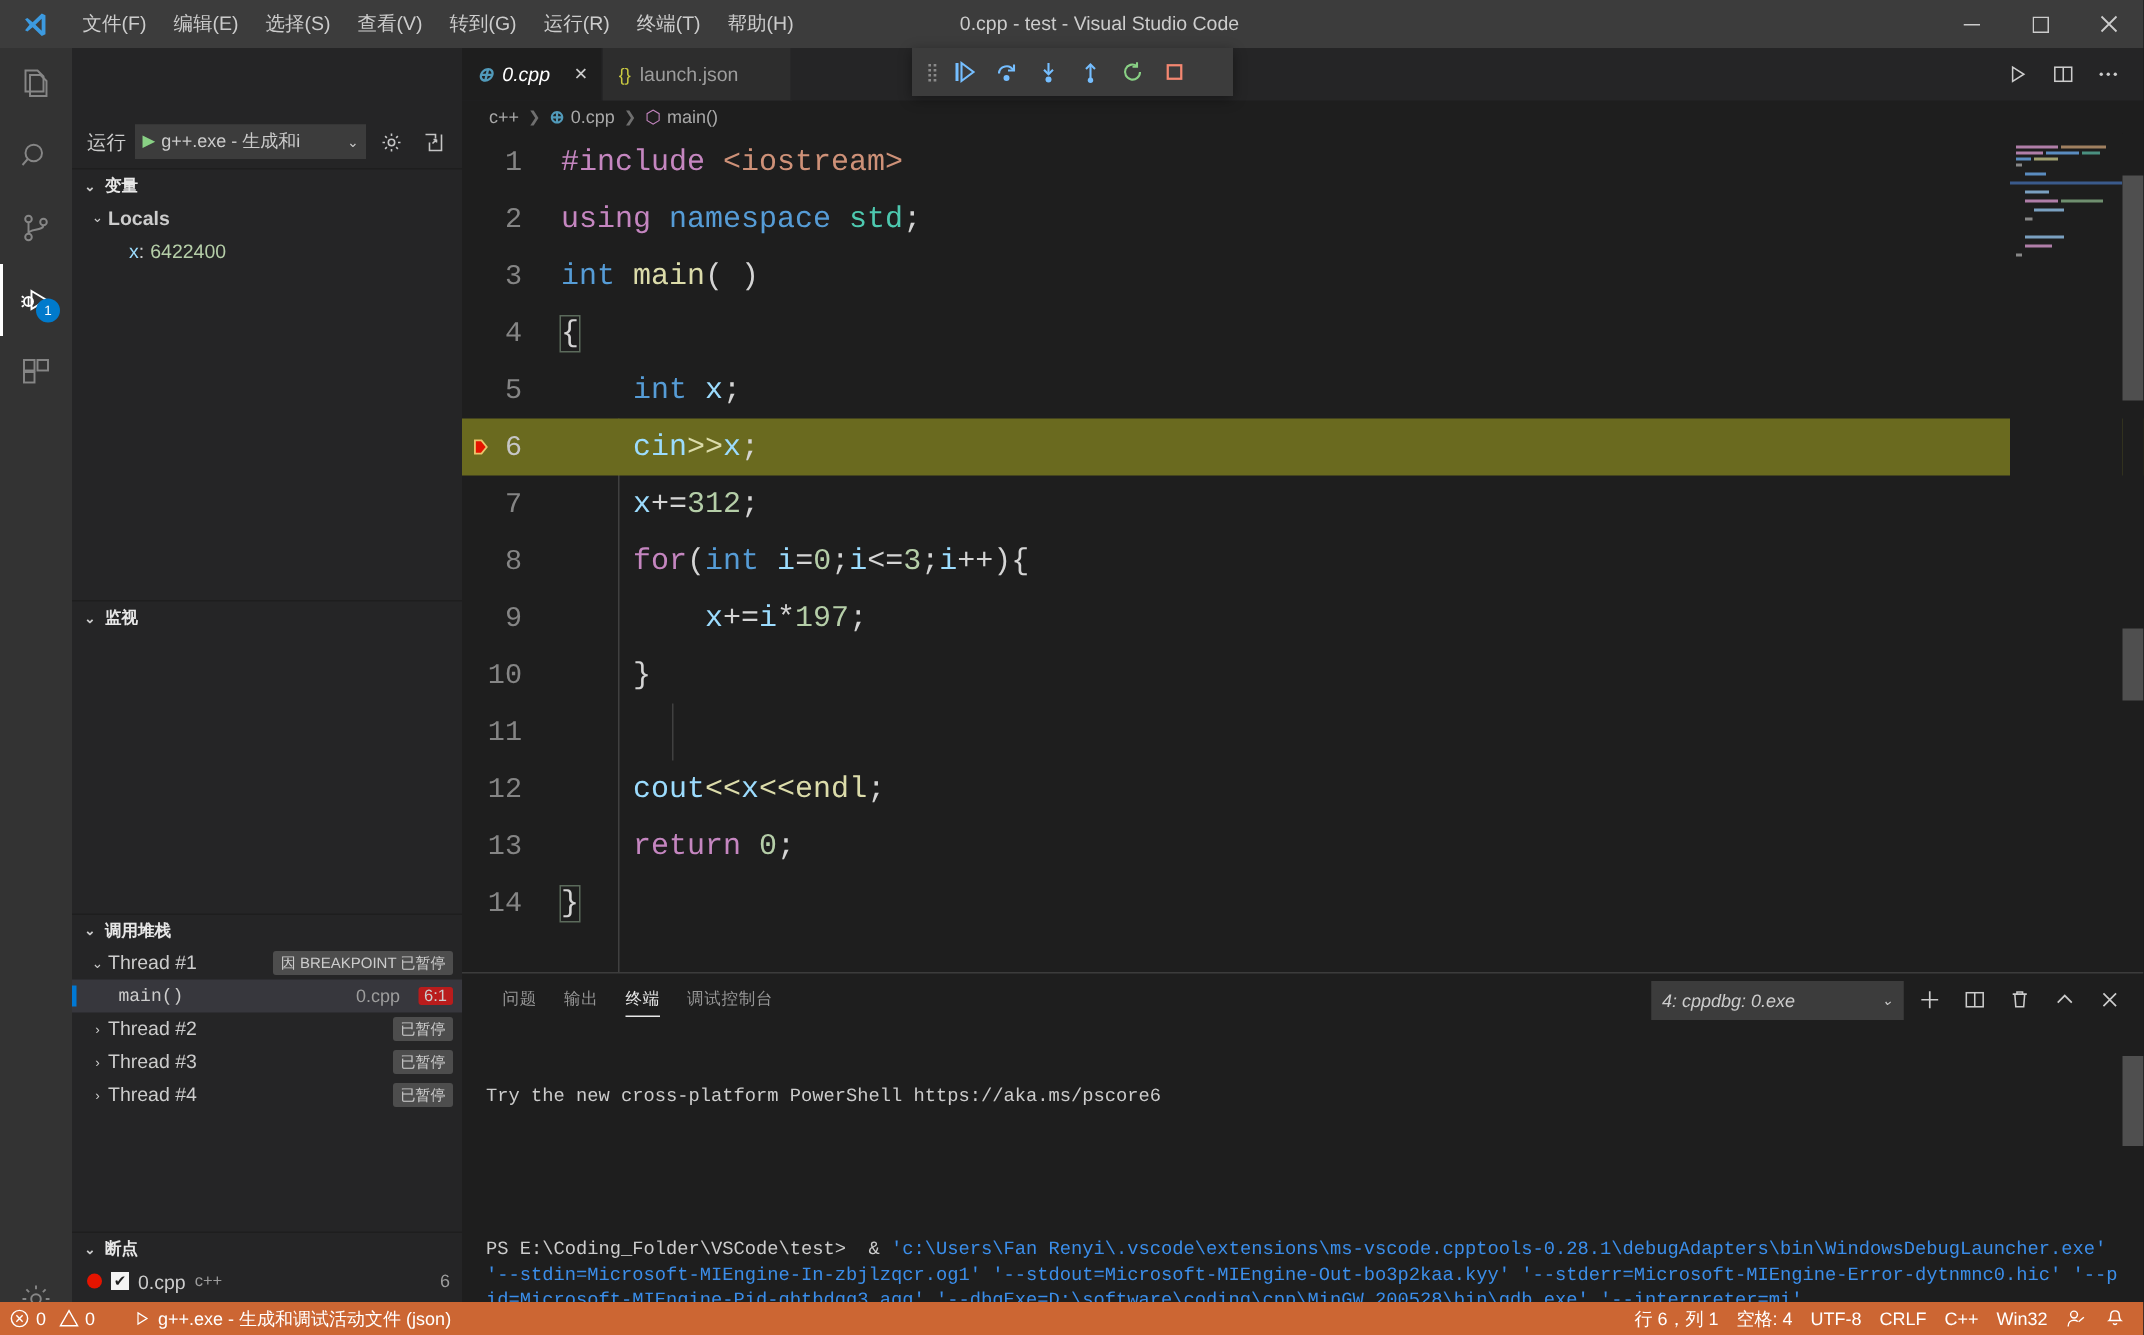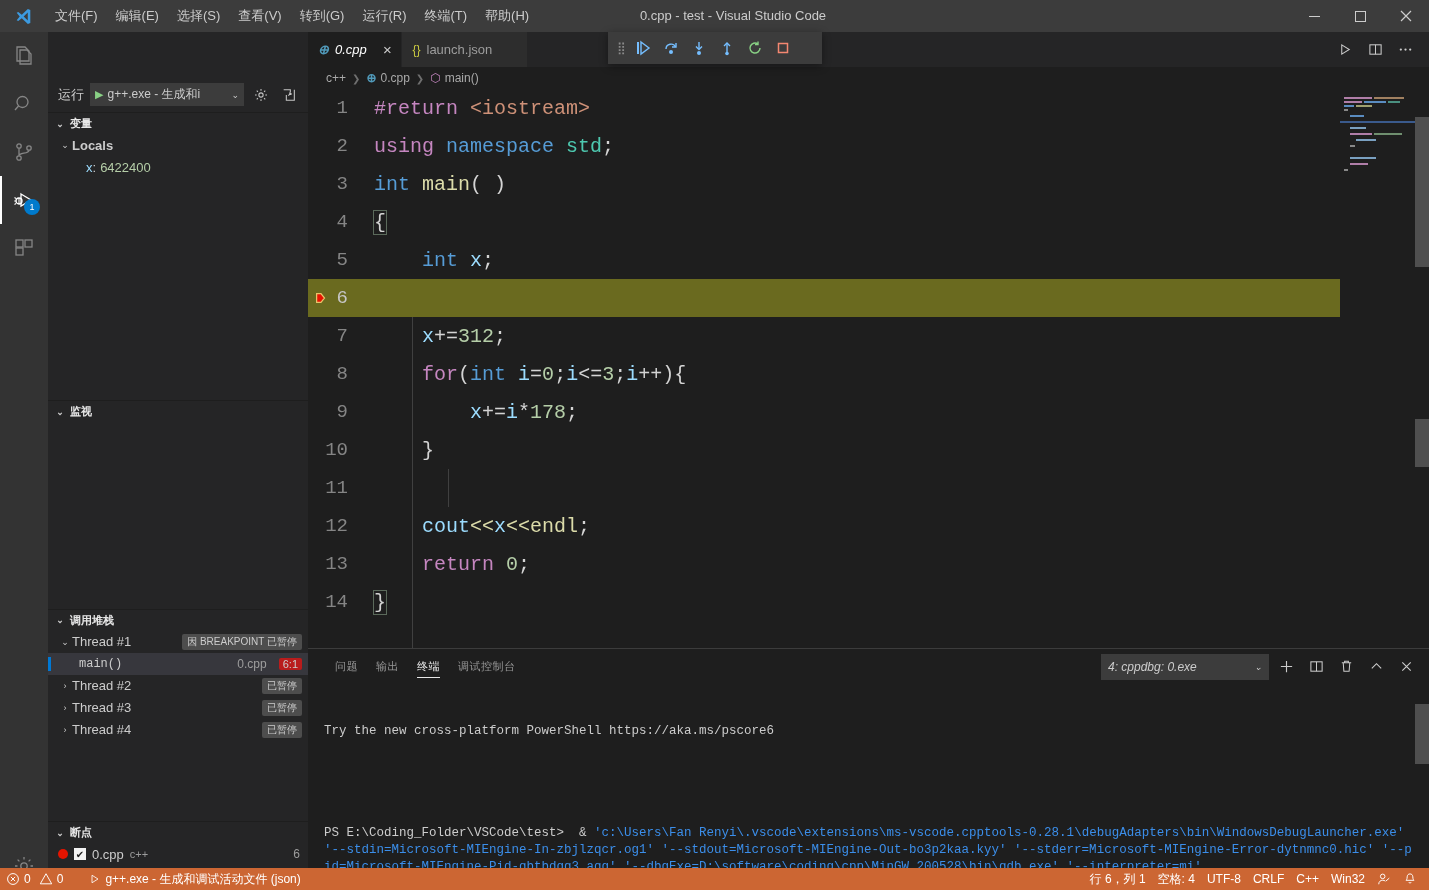--- a/index.html
+++ b/index.html
@@ -510,21 +510,21 @@
       <span class="bc-item">main()</span>
     </div>
 
     <div class="code-wrap">
       <div class="ind-guide" style="top:190px;height:430px;"></div>
       <div class="ind-guide2" style="top:380px;height:38px;"></div>
       <div class="code-lines">
 
         <div class="code-line">
           <span class="ln">1</span>
-          <span class="code-text"><span class="t-key">#return</span> <span class="t-str">&lt;iostream&gt;</span></span>
+          <span class="code-text"><span class="t-key">#include</span> <span class="t-str">&lt;iostream&gt;</span></span>
         </div>
 
         <div class="code-line">
           <span class="ln">2</span>
           <span class="code-text"><span class="t-key">using</span> <span class="t-kw">namespace</span> <span class="t-ns">std</span><span class="t-punct">;</span></span>
         </div>
 
         <div class="code-line">
           <span class="ln">3</span>
           <span class="code-text"><span class="t-kw">int</span> <span class="t-fn">main</span><span class="t-punct">( )</span></span>
@@ -540,35 +540,36 @@
           <span class="code-text">    <span class="t-kw">int</span> <span class="t-var">x</span><span class="t-punct">;</span></span>
         </div>
 
         <div class="code-line current">
           <span class="glyph">
             <svg width="14" height="14" viewBox="0 0 16 16">
                 <path d="M3 3h5l4 5-4 5H3z" fill="#e51400" stroke="#e9c46a" stroke-width="1.4"></path>
               </svg>
           </span>
           <span class="ln">6</span>
+          <span class="code-text">    <span class="t-var">cin</span><span class="t-fn">&gt;&gt;</span><span class="t-var">x</span><span class="t-punct">;</span></span>
         </div>
 
         <div class="code-line">
           <span class="ln">7</span>
           <span class="code-text">    <span class="t-var">x</span><span class="t-punct">+=</span><span class="t-num">312</span><span class="t-punct">;</span></span>
         </div>
 
         <div class="code-line">
           <span class="ln">8</span>
           <span class="code-text">    <span class="t-key">for</span><span class="t-punct">(</span><span class="t-kw">int</span> <span class="t-var">i</span><span class="t-punct">=</span><span class="t-num">0</span><span class="t-punct">;</span><span class="t-var">i</span><span class="t-punct">&lt;=</span><span class="t-num">3</span><span class="t-punct">;</span><span class="t-var">i</span><span class="t-punct">++){</span></span>
         </div>
 
         <div class="code-line">
           <span class="ln">9</span>
-          <span class="code-text">        <span class="t-var">x</span><span class="t-punct">+=</span><span class="t-var">i</span><span class="t-punct">*</span><span class="t-num">178</span><span class="t-punct">;</span></span>
+          <span class="code-text">        <span class="t-var">x</span><span class="t-punct">+=</span><span class="t-var">i</span><span class="t-punct">*</span><span class="t-num">197</span><span class="t-punct">;</span></span>
         </div>
 
         <div class="code-line">
           <span class="ln">10</span>
           <span class="code-text">    <span class="t-punct">}</span></span>
         </div>
 
         <div class="code-line">
           <span class="ln">11</span>
           <span class="code-text"></span>

